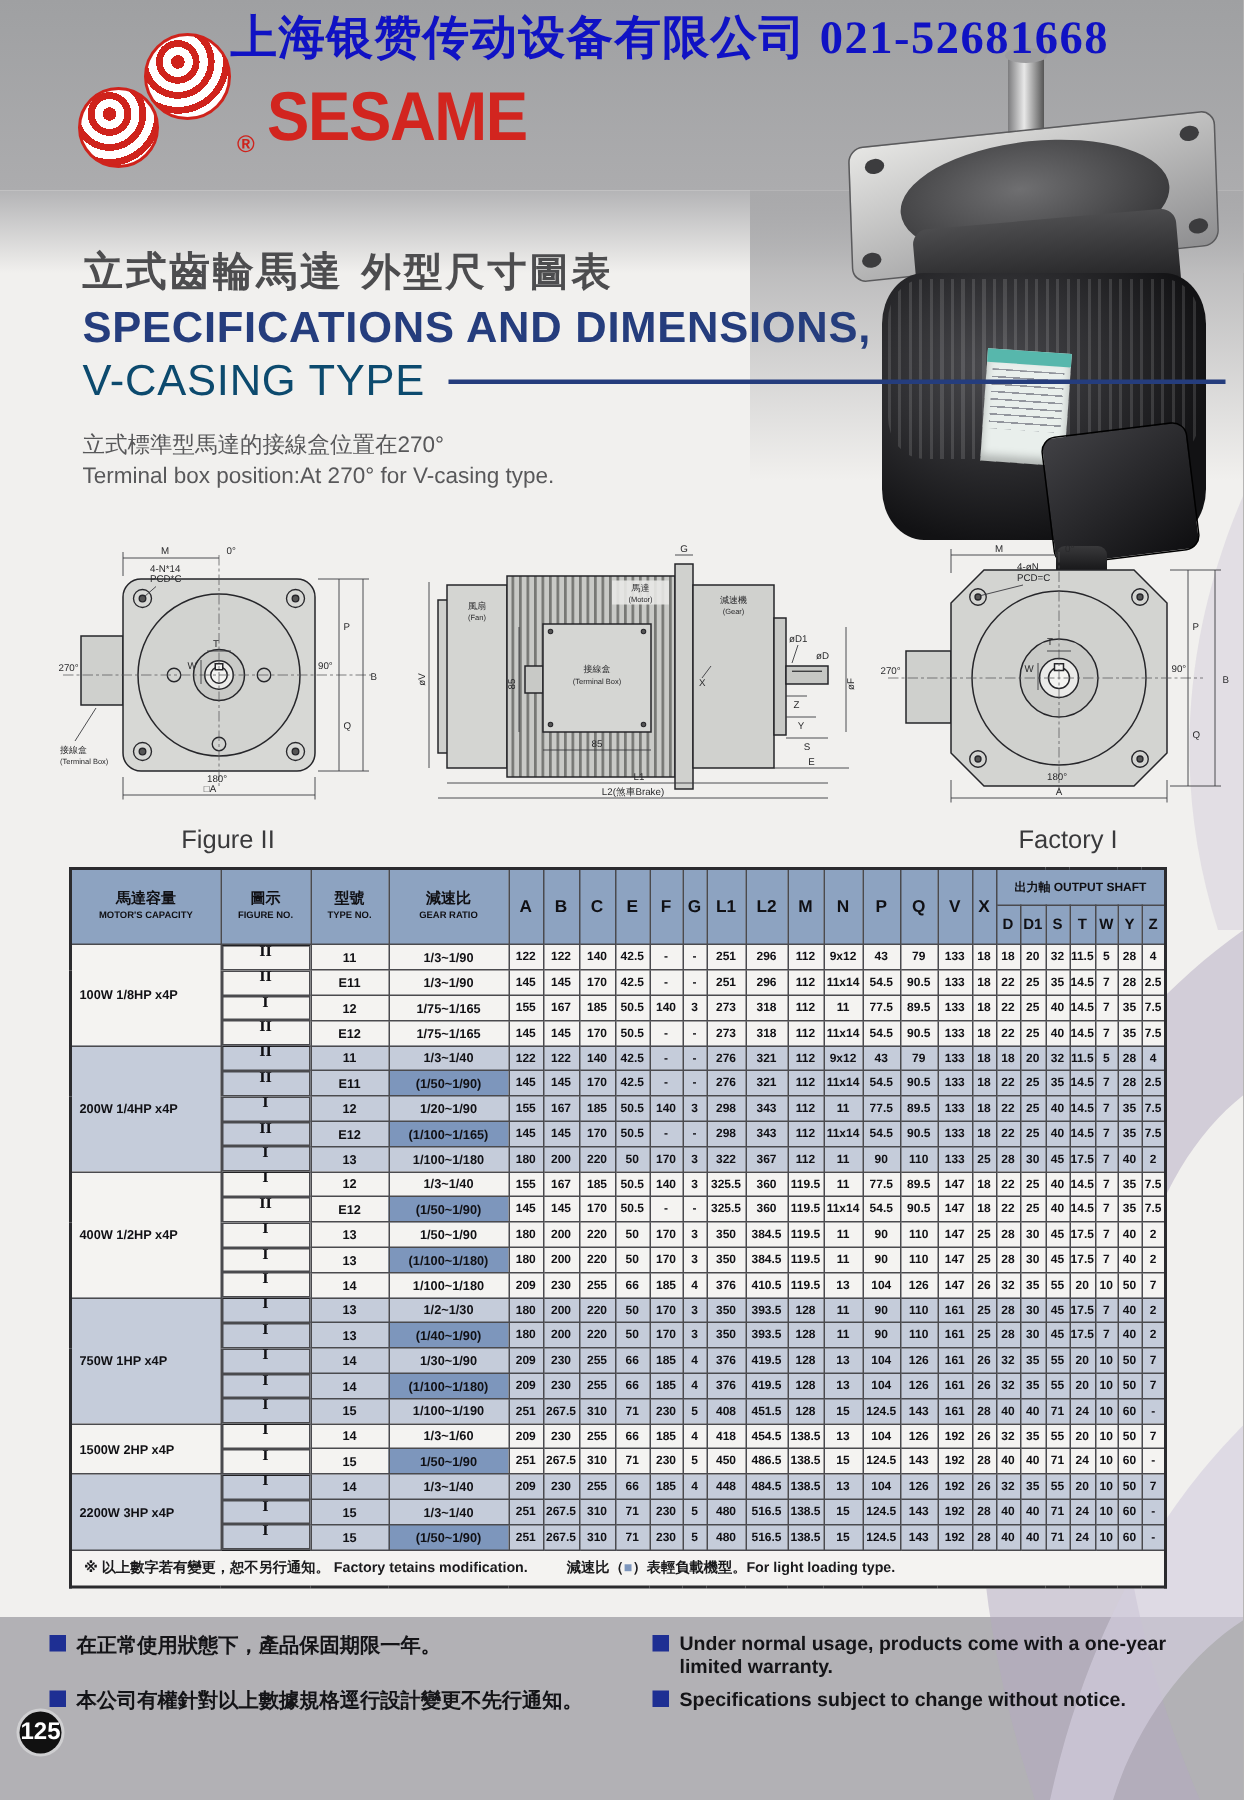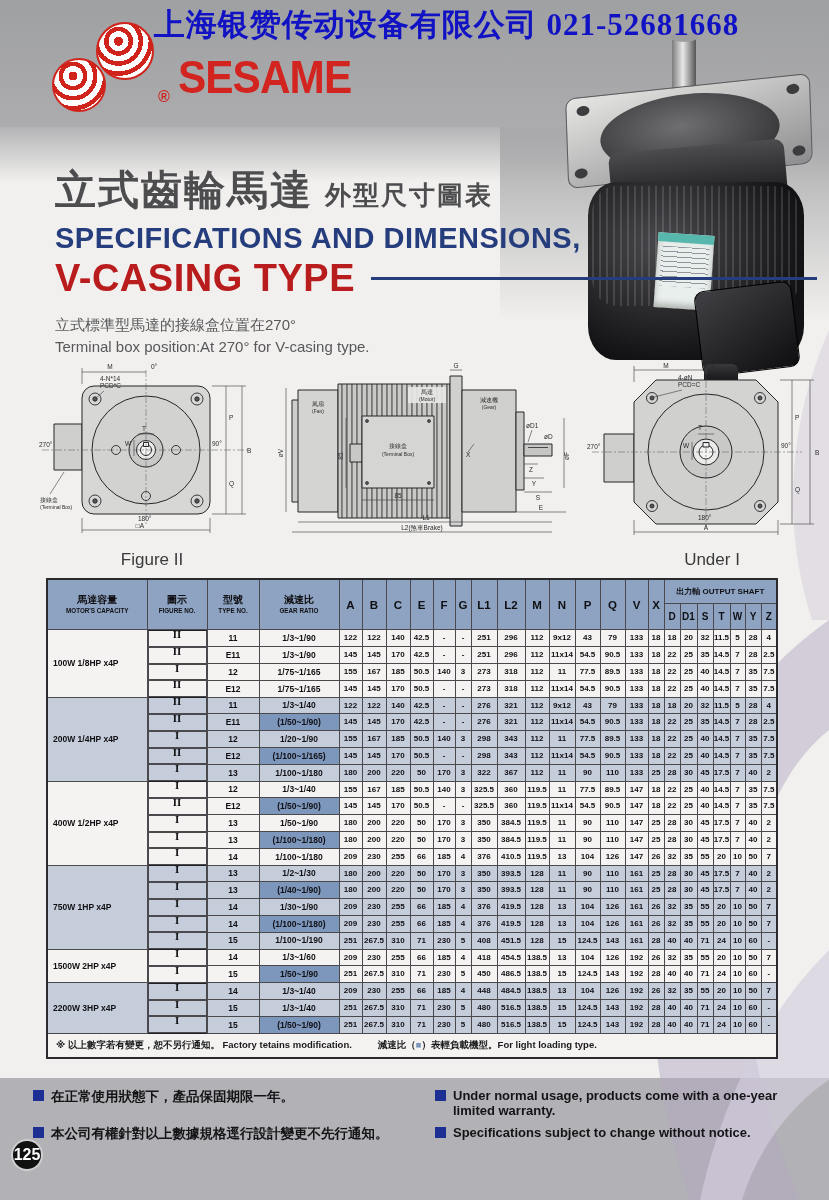--- a/index.html
+++ b/index.html
@@ -46,25 +46,25 @@
            box-shadow:inset 0 -4px 6px rgba(0,0,0,.25);}
   .m-label-lines{position:absolute;left:4px;top:4px;right:4px;height:40px;
            background:repeating-linear-gradient(rgba(40,40,60,.45) 0 1px,rgba(0,0,0,0) 1px 5px);}
   .m-tbox{position:absolute;left:146px;top:252px;width:96px;height:84px;border-radius:10px;
           background:linear-gradient(150deg,#414145,#0e0e10);border:1px solid #000;transform:rotate(-7deg);}
   .m-gland{position:absolute;left:152px;top:330px;width:34px;height:22px;border-radius:6px;
            background:linear-gradient(#39393b,#0c0c0e);}
   
   .title-block{position:absolute;left:55px;top:163px;width:762px;z-index:3;}
   .t-zh{display:flex;align-items:baseline;gap:12px;color:#4d4d4f;}
-  .t-zh-main{font-size:41px;font-weight:bold;letter-spacing:2px;}
+  .t-zh-main{font-size:27px;font-weight:bold;letter-spacing:2px;}
   .t-zh-sub{font-size:26px;font-weight:bold;letter-spacing:2px;}
   .t-en1{margin-top:4px;font-size:29px;font-weight:bold;color:#253d7d;letter-spacing:.5px;}
   .t-en2-row{display:flex;align-items:center;margin-top:2px;}
-  .t-en2{font-size:38px;font-weight:bold;color:#b91c1c;letter-spacing:.5px;}
+  .t-en2{font-size:29px;font-weight:normal;color:#0c4a6e;letter-spacing:.5px;}
   .t-rule{flex:1;height:3px;background:#253d7d;margin-left:16px;}
   .t-note-zh{margin-top:16px;font-size:15px;color:#58585a;}
   .t-note-en{margin-top:3px;font-size:15px;color:#58585a;}
   
   .drawings{position:absolute;left:38px;top:360px;width:760px;z-index:2;display:flex;gap:10px;align-items:flex-start;}
   .fig{display:flex;flex-direction:column;align-items:center;}
   .fig svg{display:block;}
   .fig-caption{margin-top:12px;font-size:17px;color:#3a3a3c;}
   .drw text{font-family:"Liberation Sans","DejaVu Sans",sans-serif;fill:#2a2a2c;}
   .drw .dim{font-size:6.5px;}
@@ -355,21 +355,21 @@
           <text class="dim" x="195" y="88">90°</text>
           <text class="dim" x="112" y="160">180°</text>
           <text class="dim" x="120" y="170" text-anchor="middle">A</text>
           <text class="dim" x="229" y="95">B</text>
           <text class="dim" x="209" y="60">P</text>
           <text class="dim" x="209" y="132">Q</text>
           <text class="dim" x="112" y="70">T</text>
           <text class="dim" x="97" y="88">W</text>
         </g>
       </svg>
-      <div class="fig-caption">Under I</div>
+      <div class="fig-caption">Factory I</div>
     </div>
   </div>
 
   <div class="table-section">
     <table class="dim-table">
       <colgroup>
         <col style="width:100px">
           <col style="width:60px">
           <col style="width:52px">
           <col style="width:80px">

